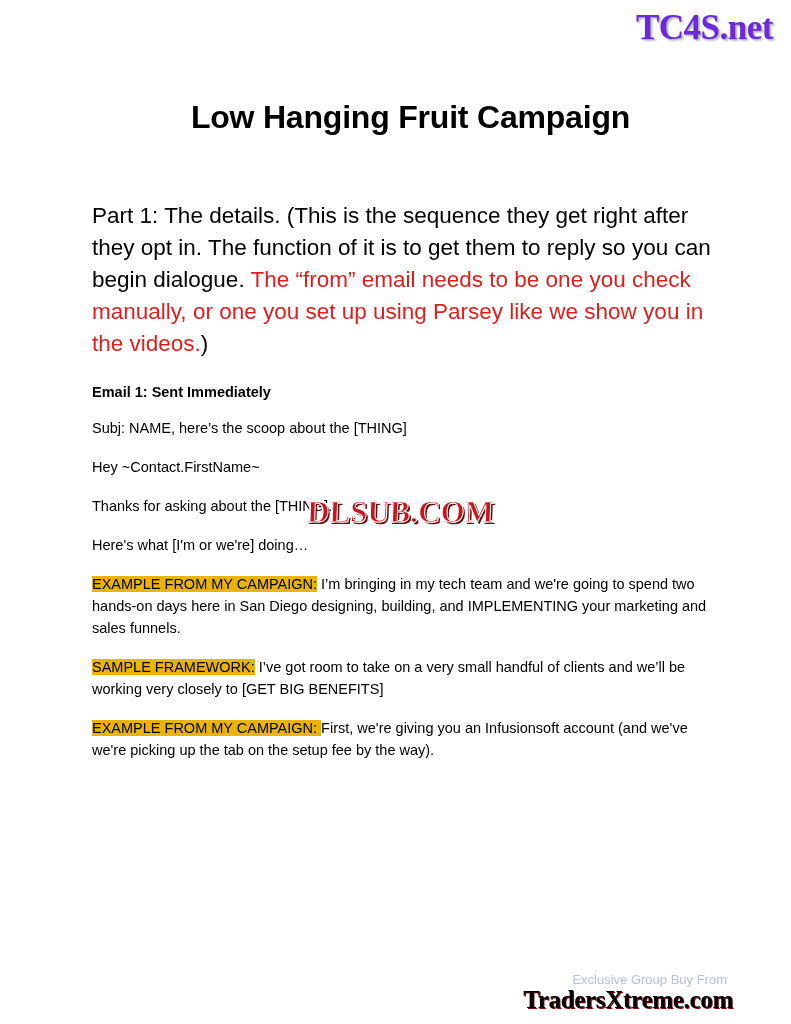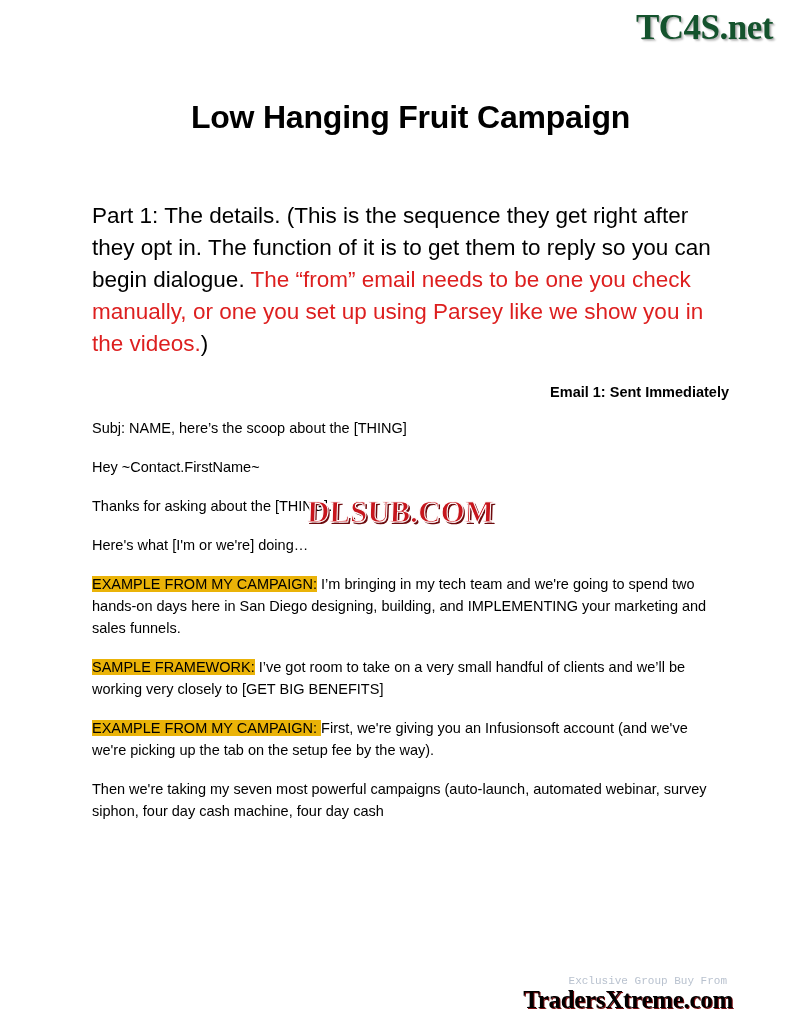--- a/index.html
+++ b/index.html
@@ -19,21 +19,21 @@
     background: #ffffff;
     box-sizing: border-box;
   }
   .watermark-topright {
     position: absolute;
     top: 8px;
     right: 18px;
     font-family: "Liberation Serif", serif;
     font-weight: bold;
     font-size: 35px;
-    color: #14532d;
+    color: #6d28d9;
     letter-spacing: -0.5px;
     text-shadow: 1px 1px 0 #b9b9b9, 2px 2px 2px rgba(0,0,0,0.25);
   }
   .content {
     position: absolute;
     left: 92px;
     right: 62px;
     top: 94px;
   }
   h1.doc-title {
@@ -56,21 +56,20 @@
     color: #000;
   }
   .intro .red {
     color: #dd1f1f;
   }
   .email-heading {
     font-weight: bold;
     font-size: 14.5px;
     margin-top: 24px;
     margin-bottom: 16px;
-    text-align: right;
   }
   p.body-text {
     font-size: 14.5px;
     line-height: 1.52;
     margin: 17px 16px 0 0;
   }
   .hl {
     background: #eab308;
   }
   .center-watermark {
@@ -94,24 +93,23 @@
       -1px -1px 0 #ffffff,
        1px -1px 0 #ffffff;
     letter-spacing: 0px;
     padding: 2px 6px;
     transform: skewX(-2deg);
   }
   .footer-note {
     position: absolute;
     right: 64px;
     bottom: 36px;
-    font-size: 11px;
+    font-size: 13px;
     color: #b9c2cf;
     line-height: 1.2;
-    font-family: Liberation Mono, monospace;
   }
   .footer-brand {
     position: absolute;
     right: 58px;
     bottom: 10px;
     font-family: "Liberation Serif", serif;
     font-weight: bold;
     font-size: 25px;
     color: #000000;
     text-shadow: 1px 1px 0 #7a0b0e;
@@ -159,23 +157,20 @@
 
     <p class="body-text">
       <span class="hl">SAMPLE FRAMEWORK:</span><span> I’ve got room to take on a very small handful of clients and we’ll be working very closely to [GET BIG BENEFITS]</span>
     </p>
 
 
     <p class="body-text">
       <span class="hl">EXAMPLE FROM MY CAMPAIGN: </span><span> First, we're giving you an Infusionsoft account (and we've we're picking up the tab on the setup fee by the way).</span>
     </p>
 
-    <p class="body-text">
-      <span>Then we're taking my seven most powerful campaigns (auto-launch, automated webinar, survey siphon, four day cash machine, four day cash</span>
-    </p>
 
   </div>
 
   <div class="center-watermark">
     <span class="dl">DLSUB.COM</span>
   </div>
 
   <div class="footer-note">Exclusive Group Buy From</div>
   <div class="footer-brand">TradersXtreme.com</div>
 

